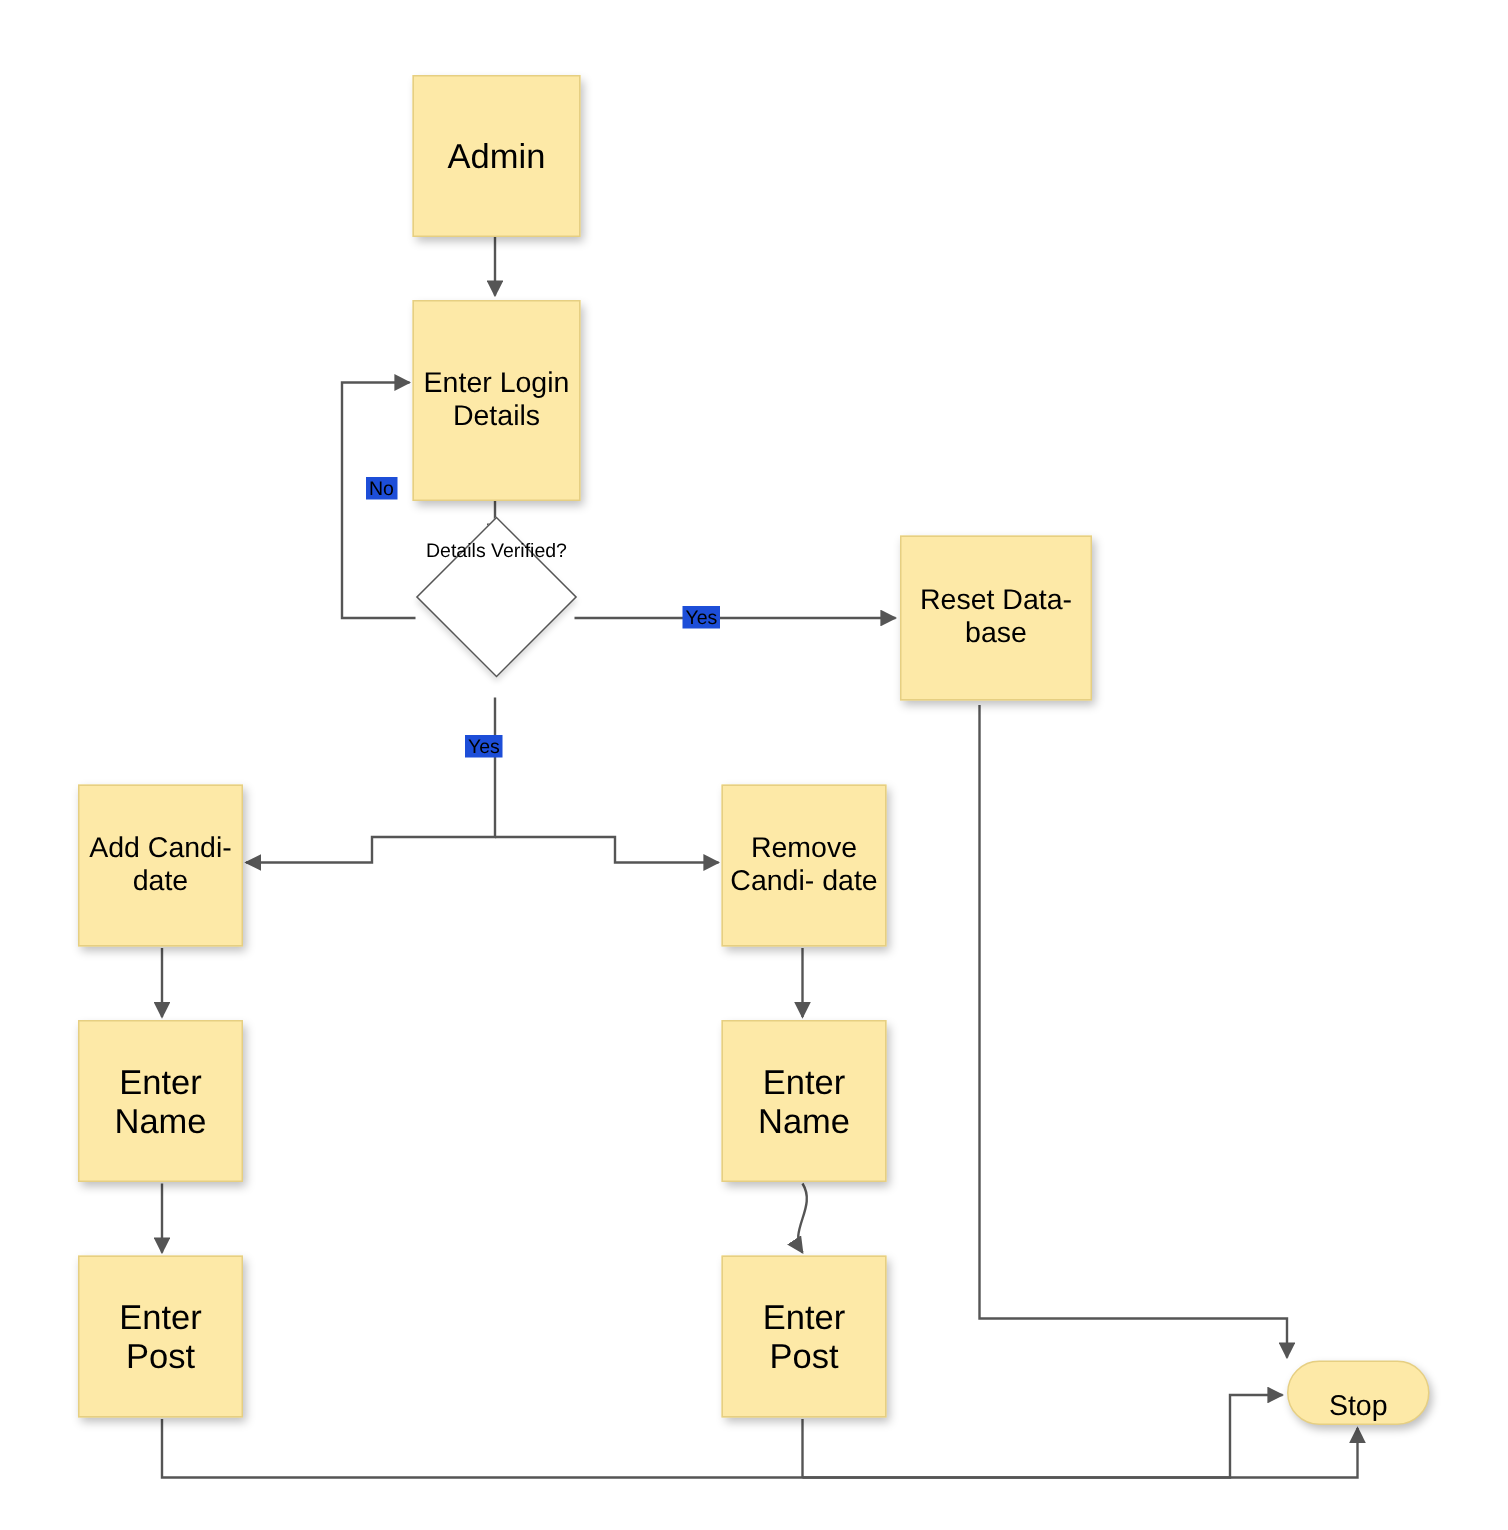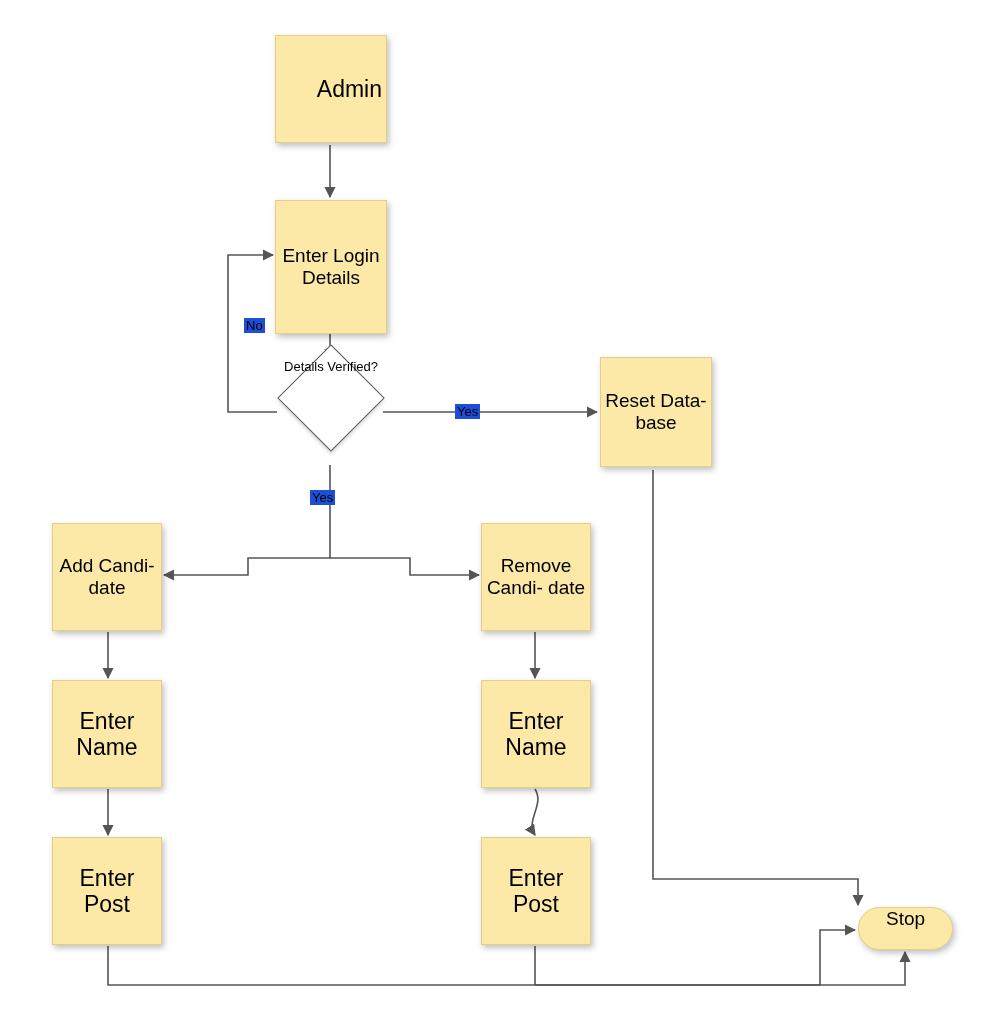--- a/index.html
+++ b/index.html
@@ -52,21 +52,21 @@
     line-height: 1.1;
     pointer-events: none;
   }
   .pill {
     position: absolute;
     background: #fde9a7;
     border: 1px solid #e6cf82;
     border-radius: 24px;
     box-shadow: 2px 3px 6px rgba(0,0,0,0.25);
     display: flex;
-    align-items: flex-start;
+    align-items: flex-end;
     justify-content: center;
     font-size: 19px;
     box-sizing: border-box;
   }
   .edge-label {
     position: absolute;
     font-size: 13px;
     background: #1d4ed8;
     padding: 0 2px;
   }
@@ -113,34 +113,34 @@
       <path d="M 653 470 L 653 879 L 858 879 L 858 905" marker-end="url(#arrow)"></path>
 
       <path d="M 108 946 L 108 985 L 905 985 L 905 952" marker-end="url(#arrow)"></path>
 
       <path d="M 535 946 L 535 985"></path>
 
       <path d="M 535 985 L 820 985 L 820 930 L 855 930" marker-end="url(#arrow)"></path>
     </g>
   </svg>
 
-  <div class="node big" style="left:275px; top:35px; width:112px; height:108px;justify-content:flex-end;">
+  <div class="node big" style="left:275px; top:50px; width:112px; height:108px;">
     <span>Admin</span>
   </div>
 
   <div class="node" style="left:275px; top:200px; width:112px; height:134px;">
     <span>Enter Login Details</span>
   </div>
 
   <div class="diamond-wrap" style="left:278px; top:360px; width:106px; height:106px;">
     <div class="diamond"></div>
     <div class="diamond-label">Details Verified?</div>
   </div>
 
-  <div class="node" style="left:600px; top:357px; width:112px; height:110px;">
+  <div class="node" style="left:600px; top:357px; width:128px; height:110px;">
     <span>Reset Data-
 base</span>
   </div>
 
   <div class="node" style="left:52px; top:523px; width:110px; height:108px;">
     <span>Add Candi-
 date</span>
   </div>
 
   <div class="node" style="left:481px; top:523px; width:110px; height:108px;">

